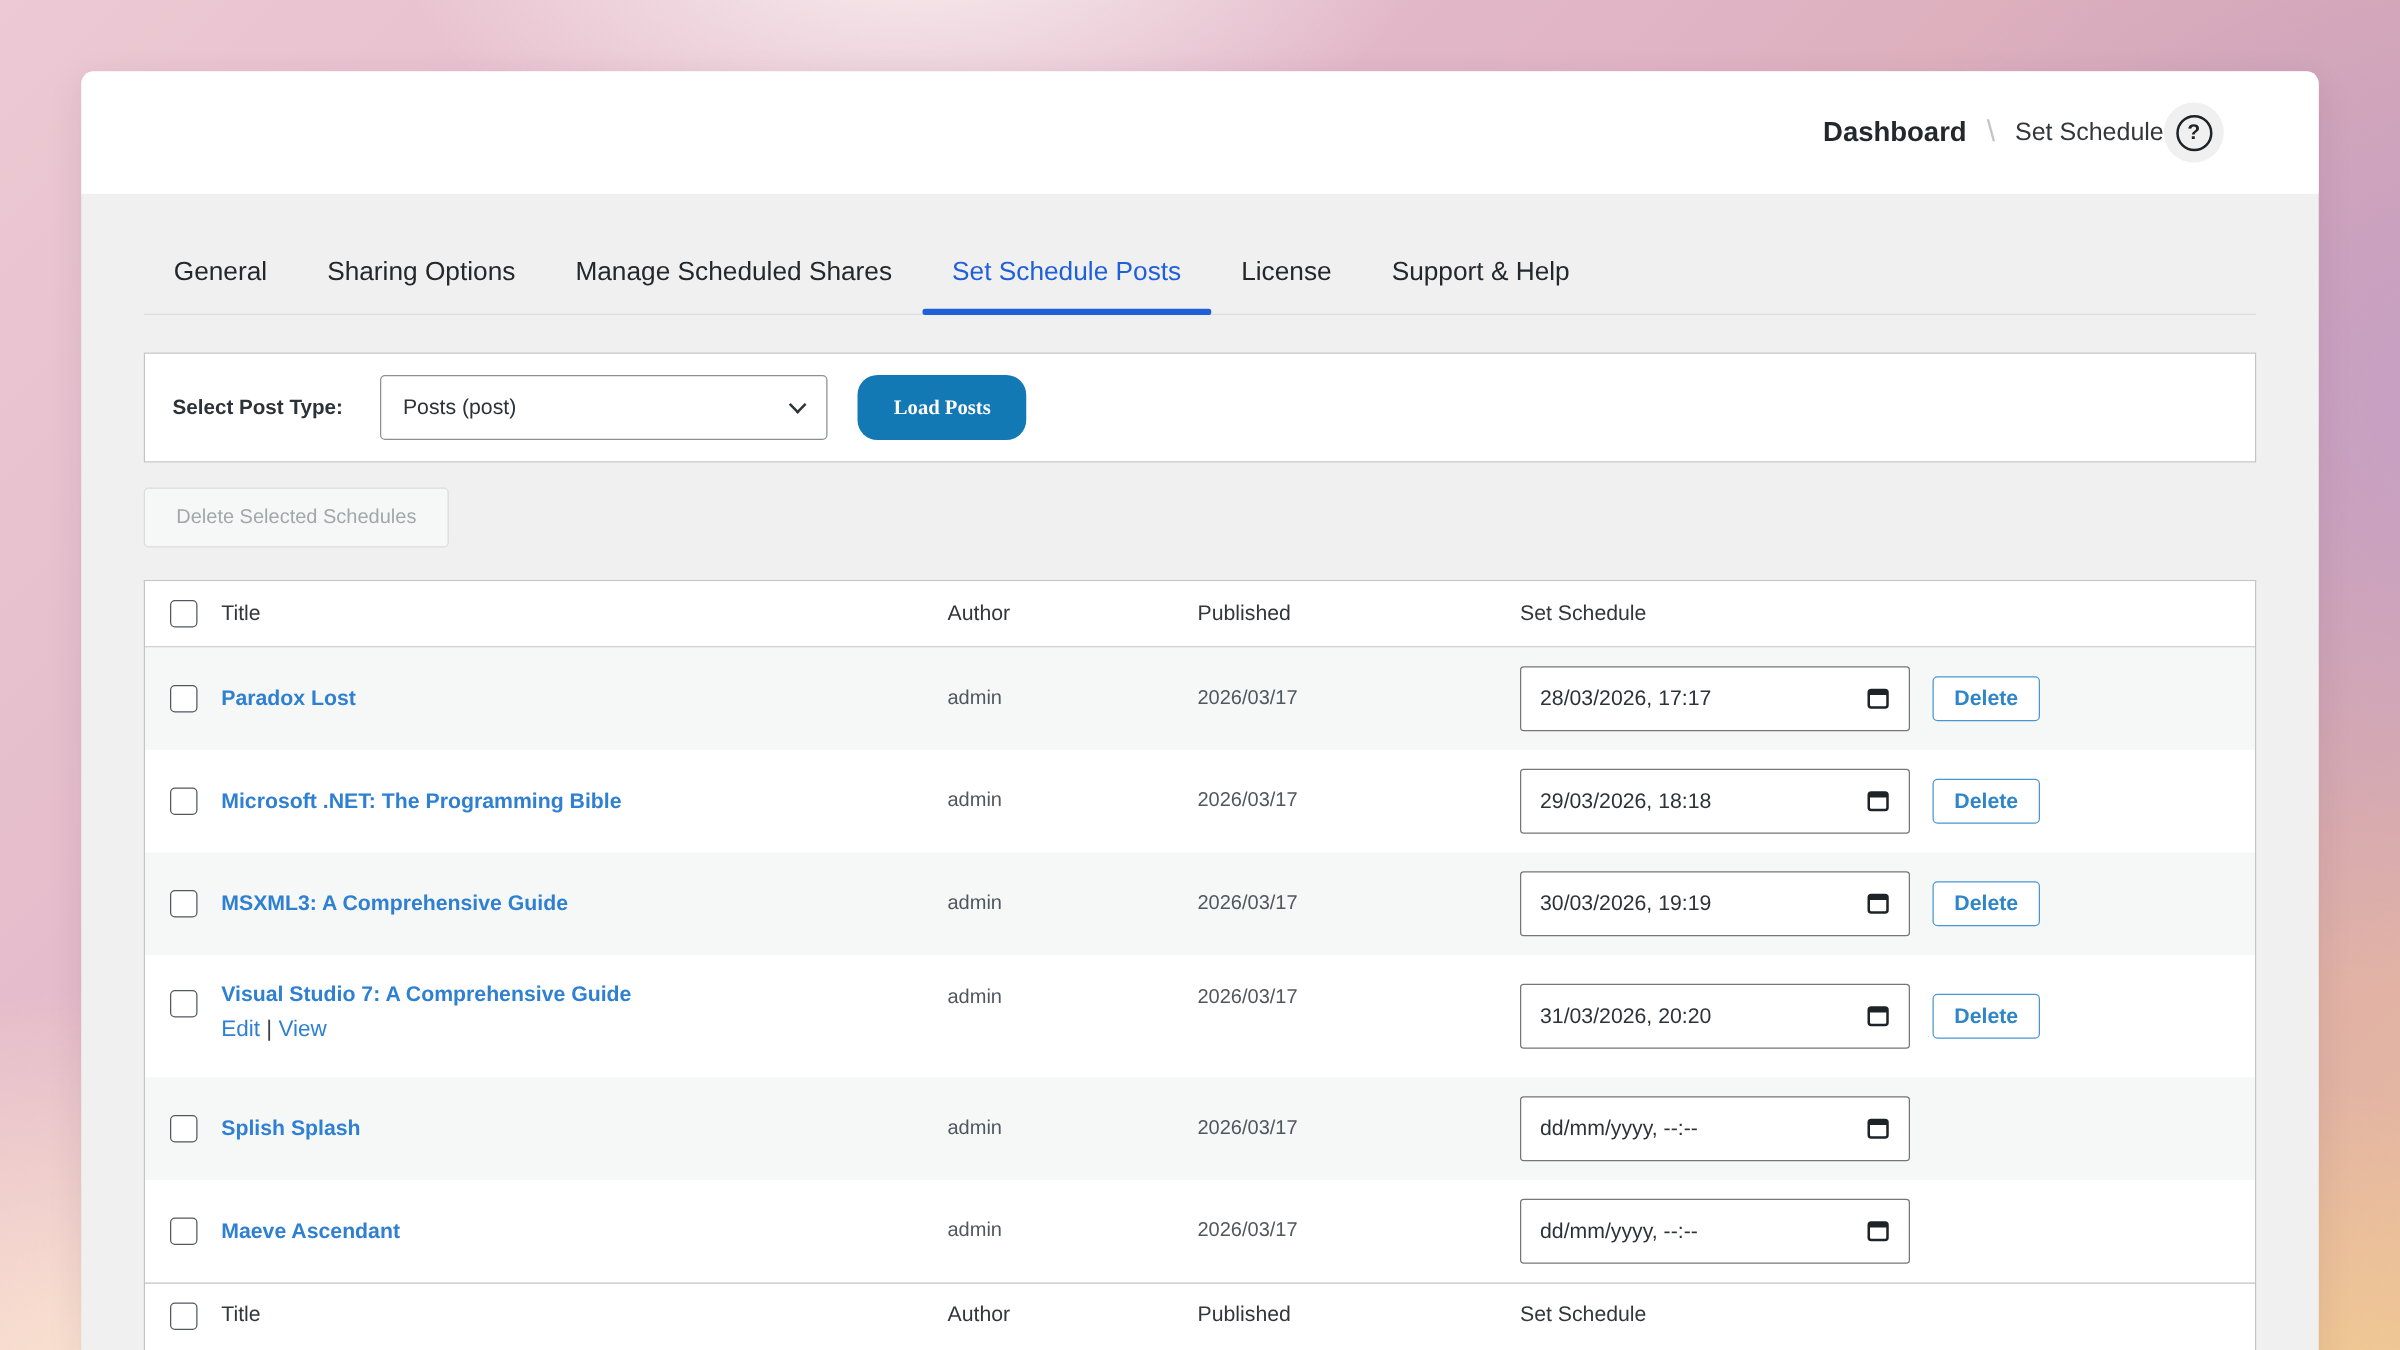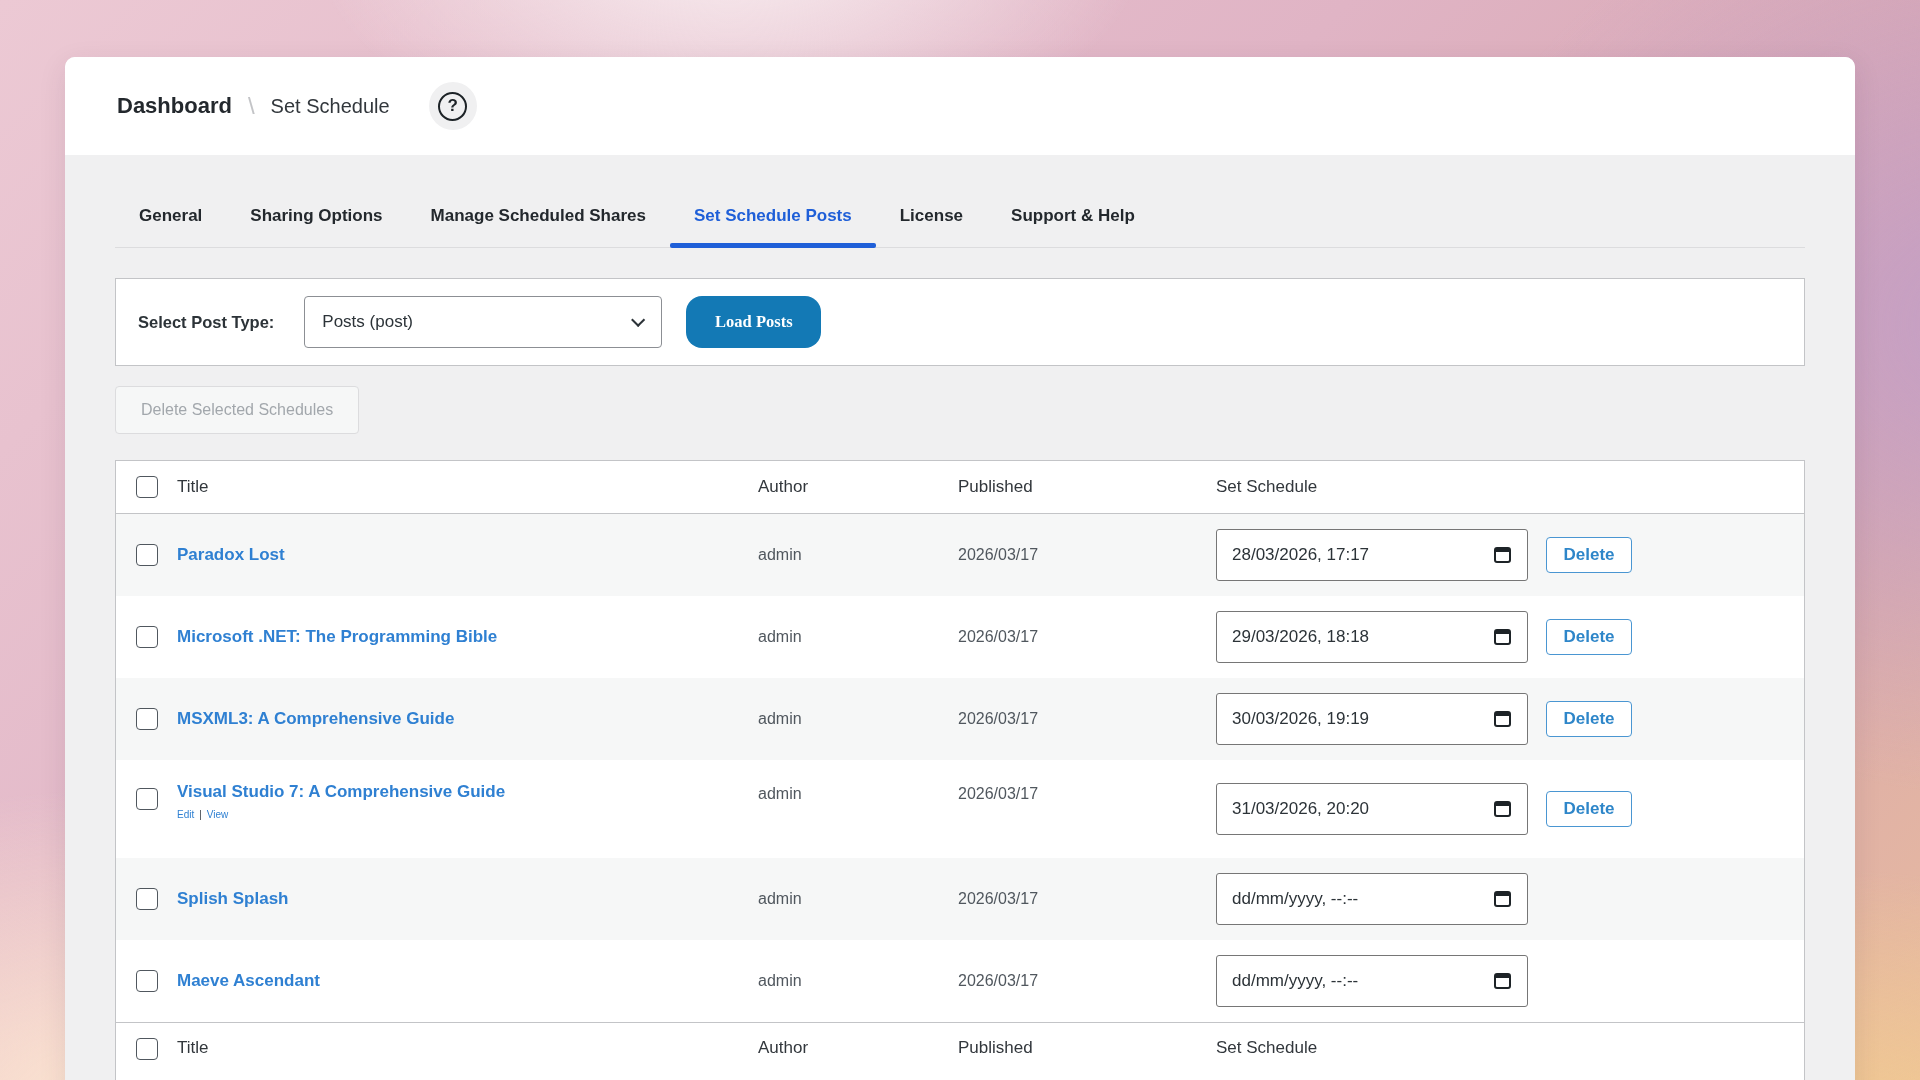--- a/index.html
+++ b/index.html
@@ -13,39 +13,39 @@
       radial-gradient(760px 420px at 38% -6%, #f9f0f2 0%, rgba(249,240,242,0) 55%),
       linear-gradient(135deg, #ecc9d4 0%, #e0b4c5 45%, #d8a6ae 72%, #e7ba9f 100%);
   }
   .card {
     position:absolute; left:65px; top:57px; width:1790px; height:1140px;
     background:#f0f0f1; border-radius:10px; overflow:hidden;
     box-shadow:0 8px 28px rgba(60,30,60,.10);
   }
   .card-header {
     background:#fff; height:98px; display:flex; align-items:center;
-    justify-content:flex-start; padding:0 37px 0 52px;gap:39px;
+    justify-content:flex-end; padding:0 76px 0 52px;
   }
   .breadcrumb { display:flex; align-items:center; gap:16px; }
   .crumb-root { font-size:22px; font-weight:600; color:#23282d; }
   .crumb-sep  { font-size:24px; color:#c3c4c7; font-weight:300; }
   .crumb-page { font-size:20px; color:#32373c; }
   .help-btn {
     width:48px; height:48px; border-radius:50%; background:#f0f0f1; border:none;
     display:flex; align-items:center; justify-content:center; cursor:pointer;
   }
   .help-circle {
     width:29px; height:29px; border:2.5px solid #1d2327; border-radius:50%;
     display:flex; align-items:center; justify-content:center;
     font-size:17px; font-weight:700; color:#1d2327; padding-bottom:1px;
   }
   .card-body { padding:0 50px; }
   .tabs { margin-top:36px; border-bottom:1px solid #dcdcde; display:flex; }
   .tab {
-    padding:15px 24px 21px; font-size:17px; font-weight:700; color:#23282d;
+    padding:15px 24px 21px; font-size:21px; font-weight:400; color:#23282d;
     position:relative; cursor:pointer; white-space:nowrap; background:none; border:none;
     font-family:inherit;
   }
   .tab.active { color:#1f5fd8; }
   .tab.active::after {
     content:""; position:absolute; left:0; right:0; bottom:-1px; height:5px;
     background:#1f5fd8; border-radius:2px;
   }
   .toolbar {
     margin-top:30px; background:#fff; border:1px solid #c3c4c7; height:88px;
@@ -86,21 +86,21 @@
   .trow.tall .title-cell { align-self:start; margin-top:22px; }
   .trow.tall .author-cell, .trow.tall .pub-cell { align-self:start; margin-top:25px; }
   .checkbox {
     width:22px; height:22px; border:1.5px solid #50575e; border-radius:4px;
     background:#fff; display:inline-block; cursor:pointer;
   }
   .title-link {
     color:#2f80d2; font-weight:700; font-size:17px; text-decoration:none; cursor:pointer;
     display:inline-block;
   }
-  .row-links { margin-top:7px; font-size:10px; color:#3c434a; }
+  .row-links { margin-top:7px; font-size:18px; color:#3c434a; }
   .row-links a { color:#2f80d2; text-decoration:none; cursor:pointer; }
   .link-sep { margin:0 5px; color:#3c434a; }
   .sched-cell { display:flex; align-items:center; }
   .dt-input {
     width:312px; height:52px; border:1px solid #767676; border-radius:3px; background:#fff;
     display:inline-flex; align-items:center; justify-content:space-between;
     padding:0 16px 0 15px; font-size:17px; color:#2c3338; cursor:text;
   }
   .cal-icon {
     width:17px; height:16px; border:2px solid #1d2327; border-top-width:5px;

